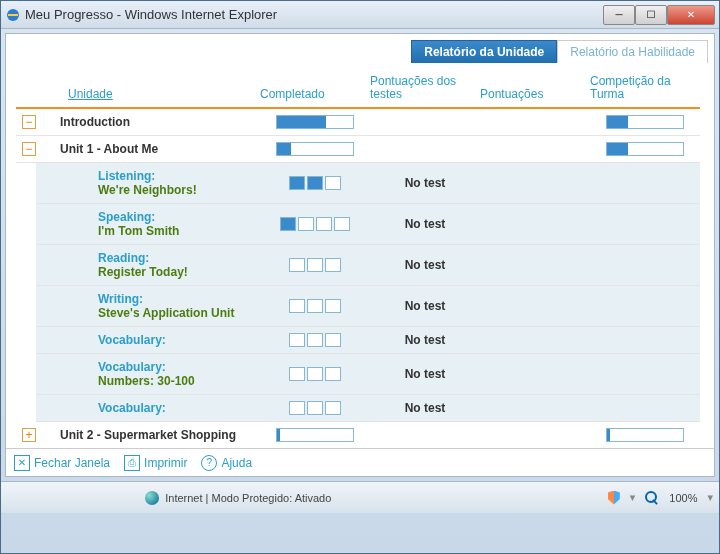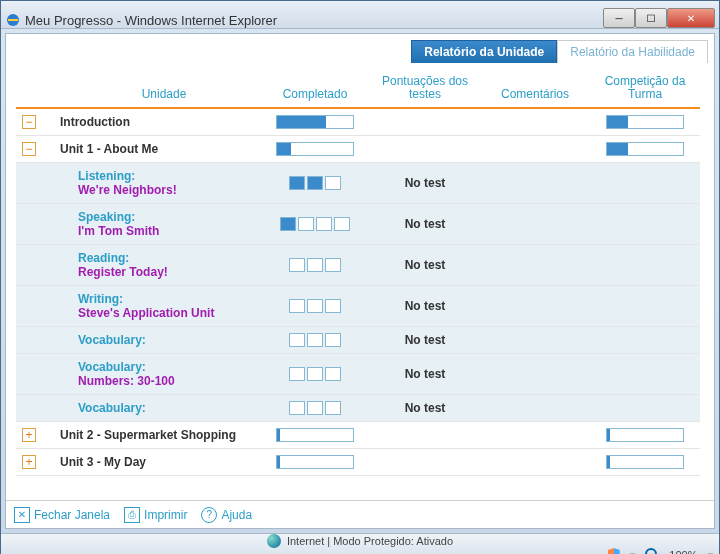--- a/index.html
+++ b/index.html
@@ -1,74 +1,74 @@
 <!DOCTYPE html>
 <html><head>
   <meta charset="utf-8">
   <style>
     * { box-sizing: border-box; margin: 0; padding: 0; }
     body { font-family: 'Segoe UI', Tahoma, sans-serif; font-size: 12px; background: #d4e0ec; overflow: hidden; }
     
     .window { width: 720px; height: 554px; background: linear-gradient(180deg, #d9e6f2 0%, #c8d8e8 100%); border: 1px solid #4a6a8a; position: relative; }
     
-    .titlebar { height: 28px; background: linear-gradient(180deg, #e8f0f8 0%, #d0dce8 100%); display: flex; align-items: flex-end; padding: 0 4px; border-bottom: 1px solid #a8b8c8; }
+    .titlebar { height: 28px; background: linear-gradient(180deg, #e8f0f8 0%, #d0dce8 100%); display: flex; align-items: center; padding: 0 4px; border-bottom: 1px solid #a8b8c8; }
     .titlebar .favicon { width: 16px; height: 16px; margin-right: 4px; }
     .titlebar .title { flex: 1; font-size: 13px; color: #333; }
     .winbtns { display: flex; gap: 0; margin-left: auto; }
     .winbtn { width: 32px; height: 20px; border: 1px solid #888; border-radius: 2px; display: flex; align-items: center; justify-content: center; font-size: 10px; cursor: pointer; }
     .winbtn.min { background: linear-gradient(180deg,#f0f0f0,#d0d0d0); }
     .winbtn.max { background: linear-gradient(180deg,#f0f0f0,#d0d0d0); }
     .winbtn.close { background: linear-gradient(180deg,#e98,#c43); color: #fff; width: 48px; }
     
     .addrbar { height: 28px; background: linear-gradient(180deg,#f0f4f8,#d8e0e8); display: flex; align-items: center; padding: 2px 6px; border-bottom: 1px solid #a8b8c8; }
     .addrbar .url { flex: 1; background: #fff; border: 1px solid #98a8b8; height: 20px; display: flex; align-items: center; padding: 0 4px; font-size: 12px; color: #555; }
     .addrbar .url .favicon2 { width: 14px; height: 14px; margin-right: 4px; background: #fc6; border-radius: 2px; position: relative; }
     .addrbar .url .favicon2::before { content: "e"; position: absolute; color: #06a; font-weight: bold; font-size: 11px; left: 3px; top: -1px; }
     .addrbar .trailing { width: 22px; height: 20px; border: 1px solid #98a8b8; margin-left: 2px; background: #f0f0f0; display: flex; align-items: center; justify-content: center; }
     
-    .content-wrap { background: #fff; margin: 4px; border: 1px solid #a8b8c8; height: 496px; position: relative; overflow: hidden; }
+    .content-wrap { background: #fff; margin: 4px; border: 1px solid #a8b8c8; height: 444px; position: relative; overflow: hidden; }
     
     .tabs { display: flex; justify-content: flex-end; padding: 6px 6px 0 6px; gap: 0; }
     .tab { padding: 4px 12px; font-size: 12px; border: 1px solid #ccc; border-bottom: none; cursor: pointer; }
     .tab.active { background: linear-gradient(180deg,#3a8acc,#2070b0); color: #fff; font-weight: bold; border-color: #2060a0; }
     .tab.inactive { background: #fff; color: #7ab4d2; }
     
     .grid { margin: 4px 14px 0 10px; }
     .grid-header { display: grid; grid-template-columns: 26px 1fr 110px 110px 110px 110px; align-items: end; color: #2d9ec8; font-size: 12px; padding: 8px 0 6px 0; border-bottom: 2px solid #f68b1e; }
-    .grid-header div { text-align: center; line-height: 1.1; }
-    .grid-header .col-unit { text-align: center; padding-left: 26px; }
+    .grid-header div { text-align: left; line-height: 1.1; }
+    .grid-header .col-unit { text-align: left; padding-left: 26px; text-decoration: underline; }
     
     .scrollarea { overflow-y: auto; height: 376px; position: relative; }
     .scrollarea::-webkit-scrollbar { width: 14px; }
     .scrollarea::-webkit-scrollbar-track { background: #e8eef4; border: 1px solid #c8d4e0; }
     .scrollarea::-webkit-scrollbar-thumb { background: linear-gradient(90deg,#d0ddea,#b0c4d8); border: 1px solid #90a8c0; }
     .scrollarea::-webkit-scrollbar-button { background: #d8e2ec; border: 1px solid #a8bccf; height: 16px; }
     
     .row { display: grid; grid-template-columns: 26px 1fr 110px 110px 110px 110px; align-items: center; padding: 6px 0; border-bottom: 1px solid #e4e4e4; }
     .row .toggle { width: 14px; height: 14px; border: 1px solid #e0a040; display: flex; align-items: center; justify-content: center; color: #e08020; font-size: 12px; line-height: 1; cursor: pointer; margin-left: 6px; background: #fff; }
     .row .label { color: #333; padding-left: 18px; font-weight: bold; }
-    .row.sub { background: #e6f0f5; }
+    .row.sub { background: #e6f0f5; margin-left: 20px; }
     .row.sub .label { padding-left: 36px; }
     .row.sub .skill { color: #2d9ec8; display: block; }
-    .row.sub .lesson { color: #a21caf; display: block; }
+    .row.sub .lesson { color: #4d7c0f; display: block; }
     
     .progress { width: 78px; height: 14px; border: 1px solid #86b8d4; background: #fff; position: relative; margin: 0 auto; }
     .progress .fill { height: 100%; background: #3a8acc; }
     
     .boxes { display: flex; gap: 2px; justify-content: center; }
     .box { width: 16px; height: 14px; border: 1px solid #86b8d4; background: #fff; }
     .box.filled { background: #3a8acc; }
     
     .center { text-align: center; color: #333; font-weight: bold; }
     
     .bottombar { position: absolute; bottom: 0; left: 0; right: 0; height: 28px; border-top: 1px solid #ccc; display: flex; align-items: center; padding: 0 8px; gap: 14px; background: #fff; color: #2d9ec8; font-size: 12px; }
     .bottombar .bi { display: flex; align-items: center; gap: 4px; cursor: pointer; }
     .ibox { width: 16px; height: 16px; border: 1px solid #2d9ec8; display: flex; align-items: center; justify-content: center; font-size: 10px; color: #2d9ec8; }
     
-    .statusbar { height: 24px; background: linear-gradient(180deg,#f0f4f8,#d8e2ec); display: flex; align-items: center; font-size: 11px; color: #444; padding: 0 6px; border-top: 1px solid #a8b8c8; flex-direction: column; }
+    .statusbar { height: 32px; background: linear-gradient(180deg,#f0f4f8,#d8e2ec); display: flex; align-items: center; font-size: 11px; color: #444; padding: 0 6px; border-top: 1px solid #a8b8c8; }
     .statusbar .zone { display: flex; align-items: center; gap: 6px; margin-left: auto; margin-right: auto; }
     .statusbar .right { margin-left: auto; display: flex; align-items: center; gap: 10px; }
     .globe { width: 14px; height: 14px; background: radial-gradient(circle at 30% 30%, #8dc, #069); border-radius: 50%; }
     .shield { width: 12px; height: 14px; background: linear-gradient(90deg, #f84 50%, #4af 50%); clip-path: polygon(50% 0, 100% 15%, 100% 60%, 50% 100%, 0 60%, 0 15%); }
     .mag { position: relative; width: 14px; height: 14px; }
     .mag::before { content: ""; position: absolute; width: 8px; height: 8px; border: 2px solid #06a; border-radius: 50%; }
     .mag::after { content: ""; position: absolute; width: 2px; height: 6px; background: #06a; transform: rotate(-45deg); left: 9px; top: 8px; }
   </style>
 </head>
 <body>
@@ -97,21 +97,21 @@
       <div class="tab active">Relatório da Unidade</div>
       <div class="tab inactive">Relatório da Habilidade</div>
     </div>
 
     <div class="grid">
       <div class="grid-header">
         <div></div>
         <div class="col-unit">Unidade</div>
         <div>Completado</div>
         <div>Pontuações dos testes</div>
-        <div>Comentários</div>
+        <div>Pontuações</div>
         <div>Competição da Turma</div>
       </div>
 
       <div class="scrollarea" id="rows-host">
           <div class="row">
             <div>
               <div class="toggle">−</div>
             </div>
             <div class="label">Introduction</div>
             <div>

